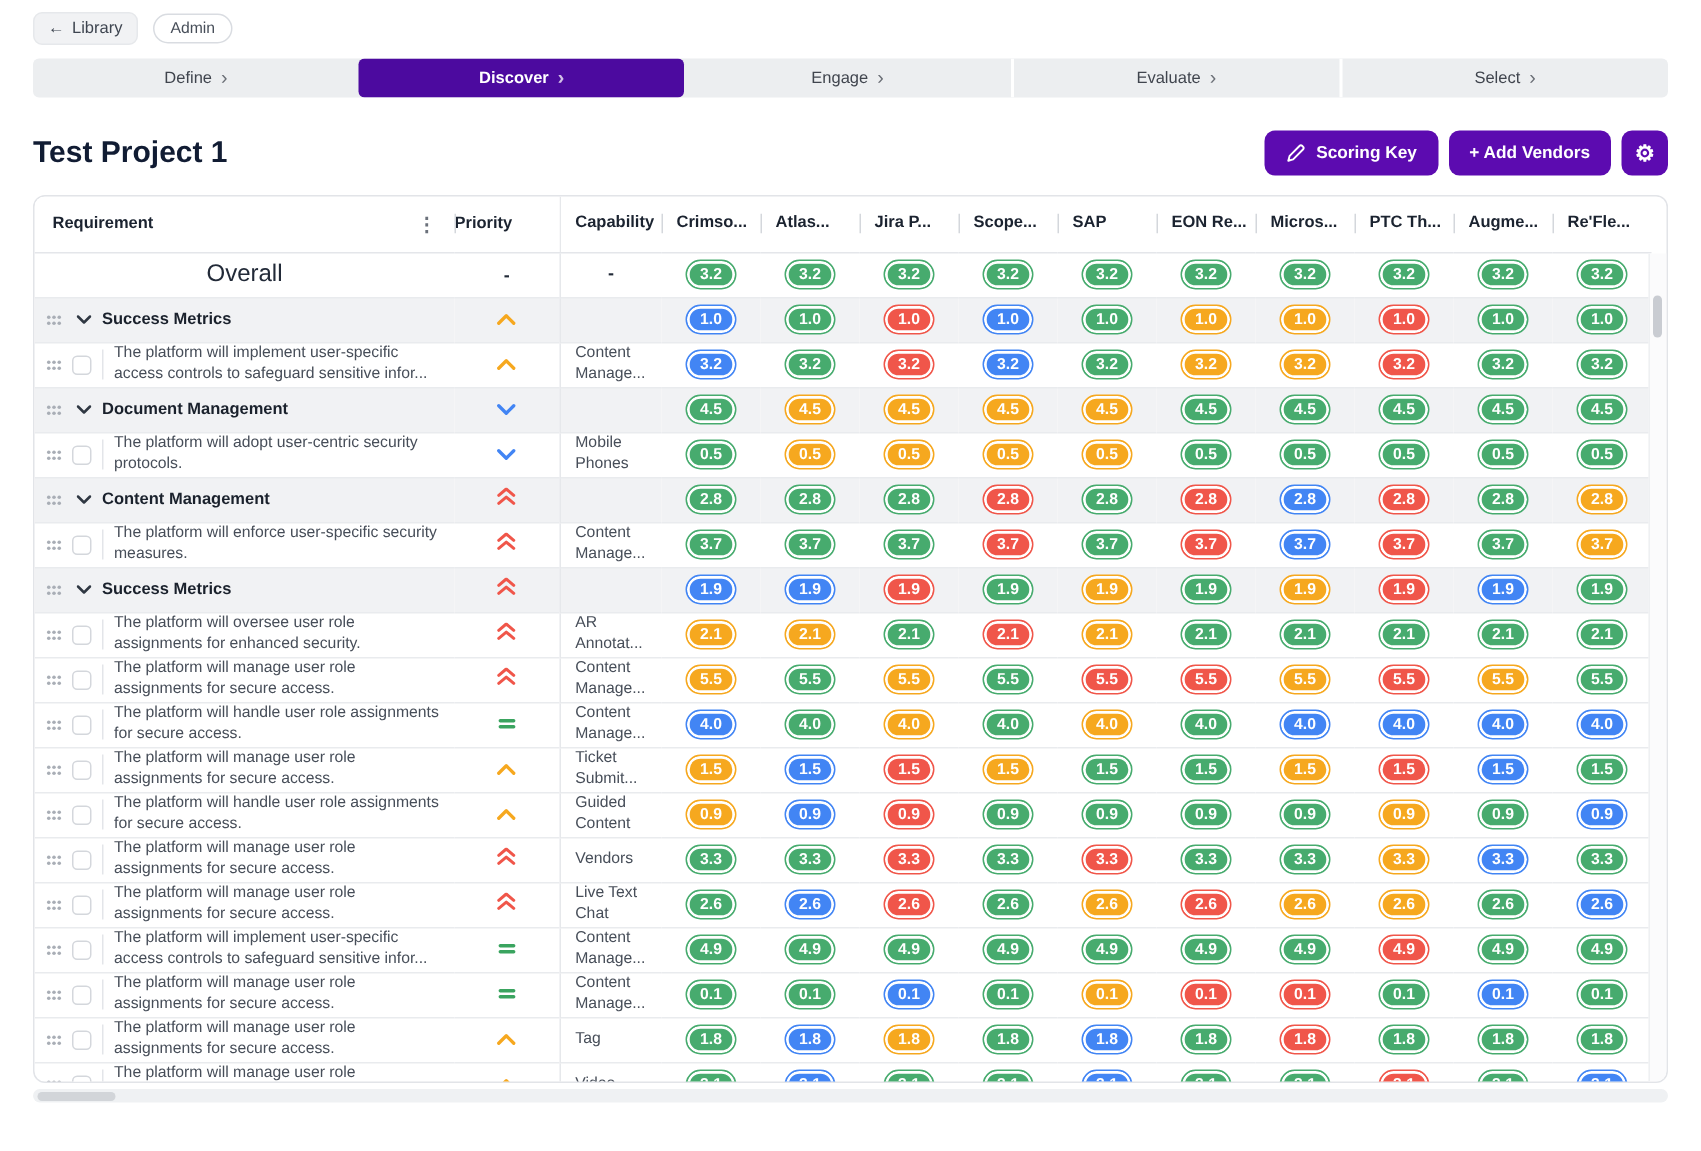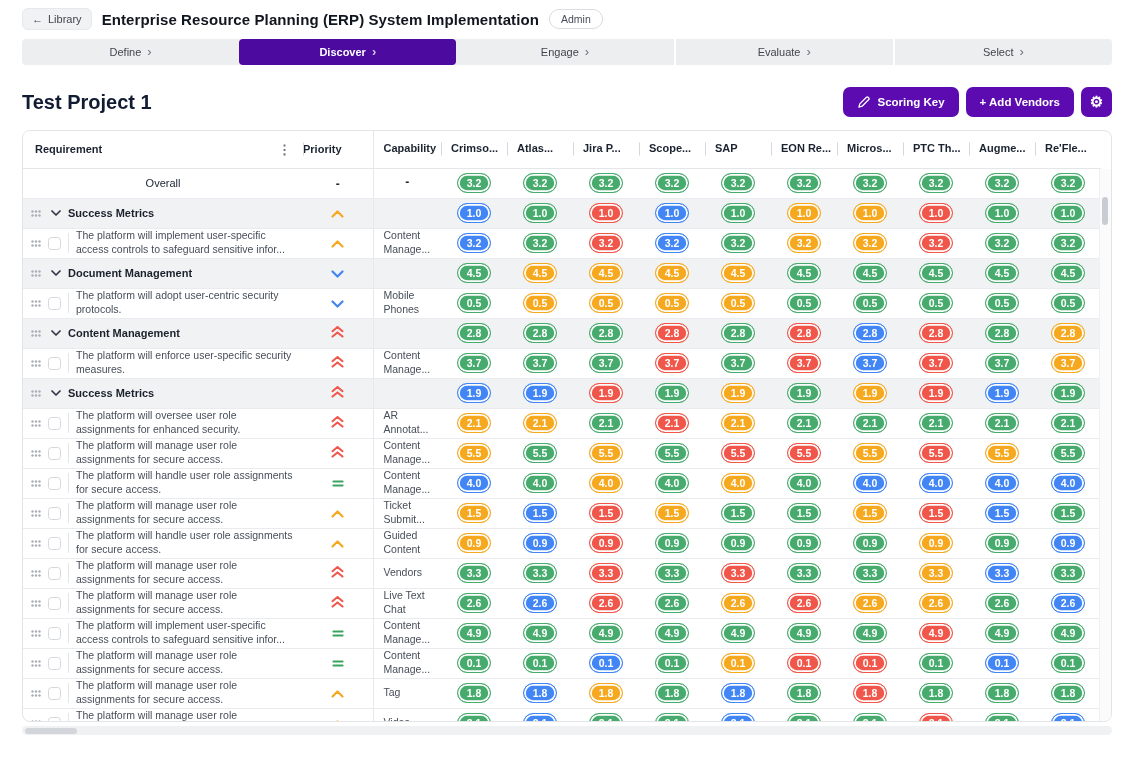--- a/index.html
+++ b/index.html
@@ -42,21 +42,21 @@
   th.th-req .menu-dots { margin-left:auto; color:#6b717b; font-size:13px; cursor:pointer; padding:0 4px; }
   th.th-pr { }
   th.th-cap .hlabel, th.th-v .hlabel { padding-left:10px; display:inline-block; white-space:nowrap; overflow:hidden; }
   tbody tr { border-bottom:1px solid #e9ebee; }
   tbody tr.row-group { background:#f1f2f4; }
   td { height:30px; vertical-align:middle; padding:0; }
   td.c-cap { border-left:1px solid #e6e8eb; }
   th.th-cap { border-left:1px solid #e6e8eb; }
   .reqcell { display:flex; align-items:center; padding-left:8px; gap:7px; height:100%; }
   .reqcell.center { justify-content:center; padding-left:0; }
-  .ov-label { font-size:11px; color:#222a38; }
+  .ov-label { font-size:16px; color:#222a38; }
   .drag { display:inline-flex; cursor:grab; flex:0 0 auto; }
   .caret { display:inline-flex; cursor:pointer; margin-left:3px; flex:0 0 auto; }
   .glabel { font-size:11px; font-weight:700; color:#1a212c; white-space:nowrap; }
   .cbx { width:13px; height:13px; border:1.5px solid #d4d7dc; border-radius:3.5px; background:#fff; flex:0 0 auto; cursor:pointer; }
   .vline { width:1px; height:20px; background:#e3e5e9; flex:0 0 auto; }
   .rtext { font-size:10.5px; line-height:1.3; color:#474e59; display:-webkit-box; -webkit-line-clamp:2; -webkit-box-orient:vertical; overflow:hidden; padding-right:6px; }
   td.c-pr { text-align:center; }
   .pdash { font-size:12px; font-weight:700; color:#222a38; }
   .captext { font-size:10.5px; color:#474e59; line-height:1.3; display:block; padding-left:10px; overflow:hidden; white-space:normal; }
   .captext.center { text-align:center; padding-left:0; font-weight:700; color:#222a38; font-size:12px; }
@@ -70,21 +70,20 @@
   .hthumb { position:absolute; left:3px; top:1.5px; width:52px; height:6px; border-radius:3px; background:#d2d5d9; cursor:pointer; }
 </style>
 </head>
 <body>
 
 <div class="topbar">
   <button class="back-btn">
     <span>←</span>
     <span>Library</span>
   </button>
-  <span class="page-title">Enterprise Resource Planning (ERP) System Implementation</span>
   <span class="admin-badge">Admin</span>
 </div>
 
 <div class="stagebar">
     <div class="stage">
       <span>Define</span>
       <span class="chev">›</span>
     </div>
     <div class="stage active">
       <span>Discover</span>

